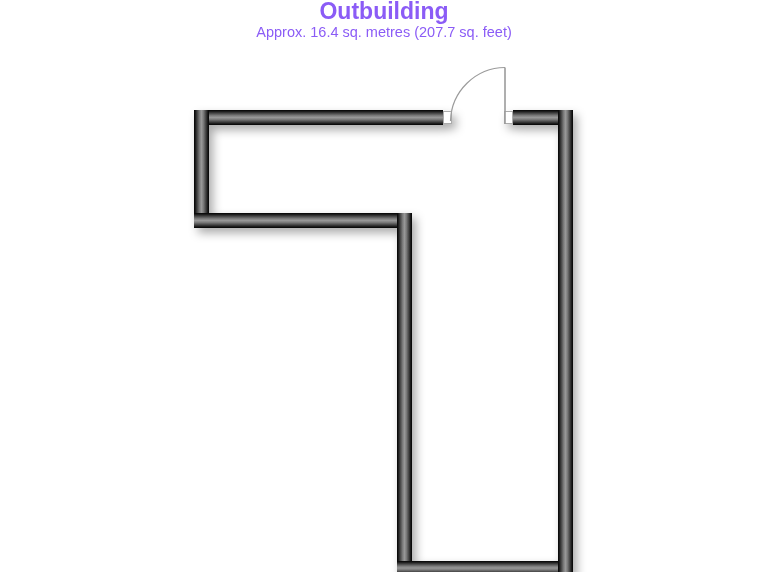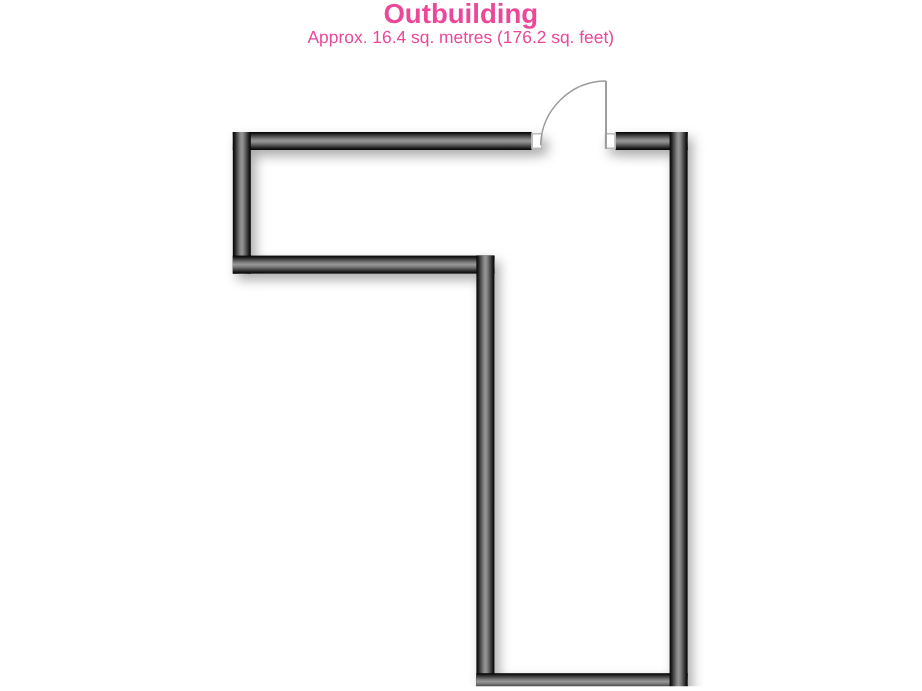--- a/index.html
+++ b/index.html
@@ -7,21 +7,21 @@
     padding: 0;
     background: #ffffff;
   }
   .page {
     position: relative;
     width: 768px;
     height: 572px;
     background: #ffffff;
     overflow: hidden;
     font-family: "Liberation Sans", sans-serif;
-    color: #ec4899;
+    color: #8b5cf6;
   }
   .header {
     position: absolute;
     left: 0;
     top: 0;
     width: 768px;
     text-align: center;
   }
   .plan-title {
     position: absolute;
@@ -103,21 +103,21 @@
     line-height: 24px;
   }
 </style>
 </head>
 <body>
 
 <div class="page">
 
   <div class="header">
     <div class="plan-title">Outbuilding</div>
-    <div class="plan-subtitle">Approx. 16.4 sq. metres (176.2 sq. feet)</div>
+    <div class="plan-subtitle">Approx. 16.4 sq. metres (207.7 sq. feet)</div>
   </div>
 
   <div class="floorplan">
 
     <div class="walls">
       <div class="wall wall-h wall-top-left"></div>
       <div class="wall wall-h wall-top-right"></div>
       <div class="wall wall-v wall-left"></div>
       <div class="wall wall-h wall-step"></div>
       <div class="wall wall-v wall-mid"></div>

